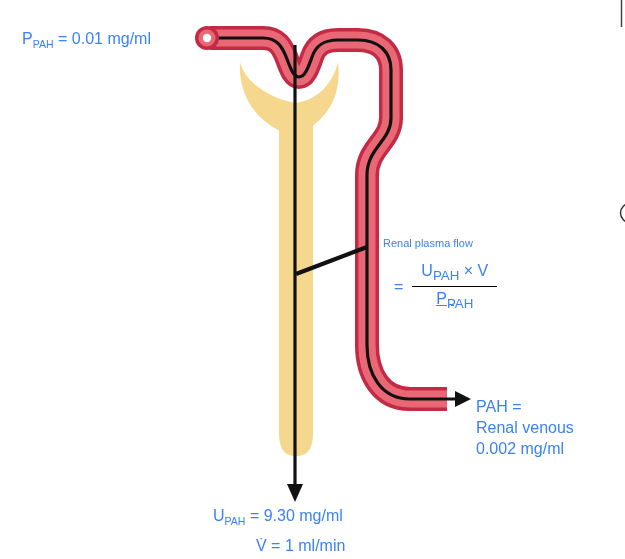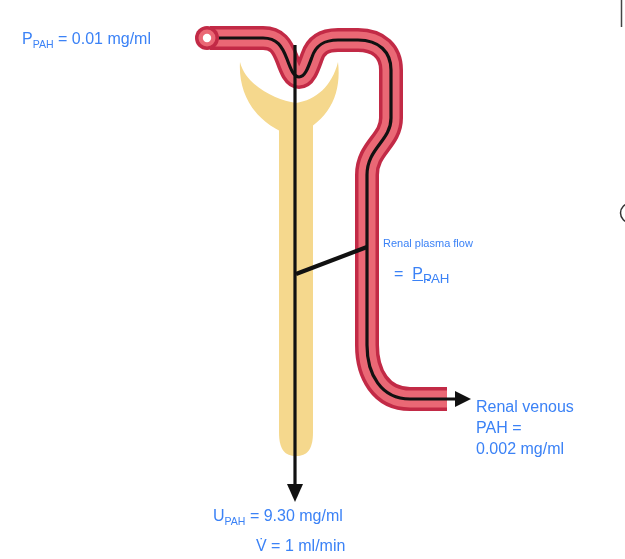--- a/index.html
+++ b/index.html
@@ -92,27 +92,28 @@
 
   <div class="label" style="left:22px; top:29px;">
     <span>P</span><sub>PAH</sub><span> = 0.01 mg/ml</span>
   </div>
 
   <div class="rpf-title" style="left:383px; top:237px;">Renal plasma flow</div>
 
   <div class="eq-row" style="left:394px; top:262px;">
     <span>=</span>
     <span class="frac">
+      <span class="num" style="display:block;"><span>U</span><sub>PAH</sub><span> × V</span></span>
       <span class="den" style="display:block;"><span>P</span><sub>PAH</sub></span>
     </span>
   </div>
 
   <div class="venous-block" style="left:476px; top:396px;">
+    <div>PAH =</div>
     <div>Renal venous</div>
-    <div>PAH =</div>
     <div>0.002 mg/ml</div>
   </div>
 
   <div class="label" style="left:213px; top:506px;">
     <span>U</span><sub>PAH</sub><span> = 9.30 mg/ml</span>
   </div>
 
   <div class="label" style="left:256px; top:536px;">V̇ = 1 ml/min</div>
 
 </div>

